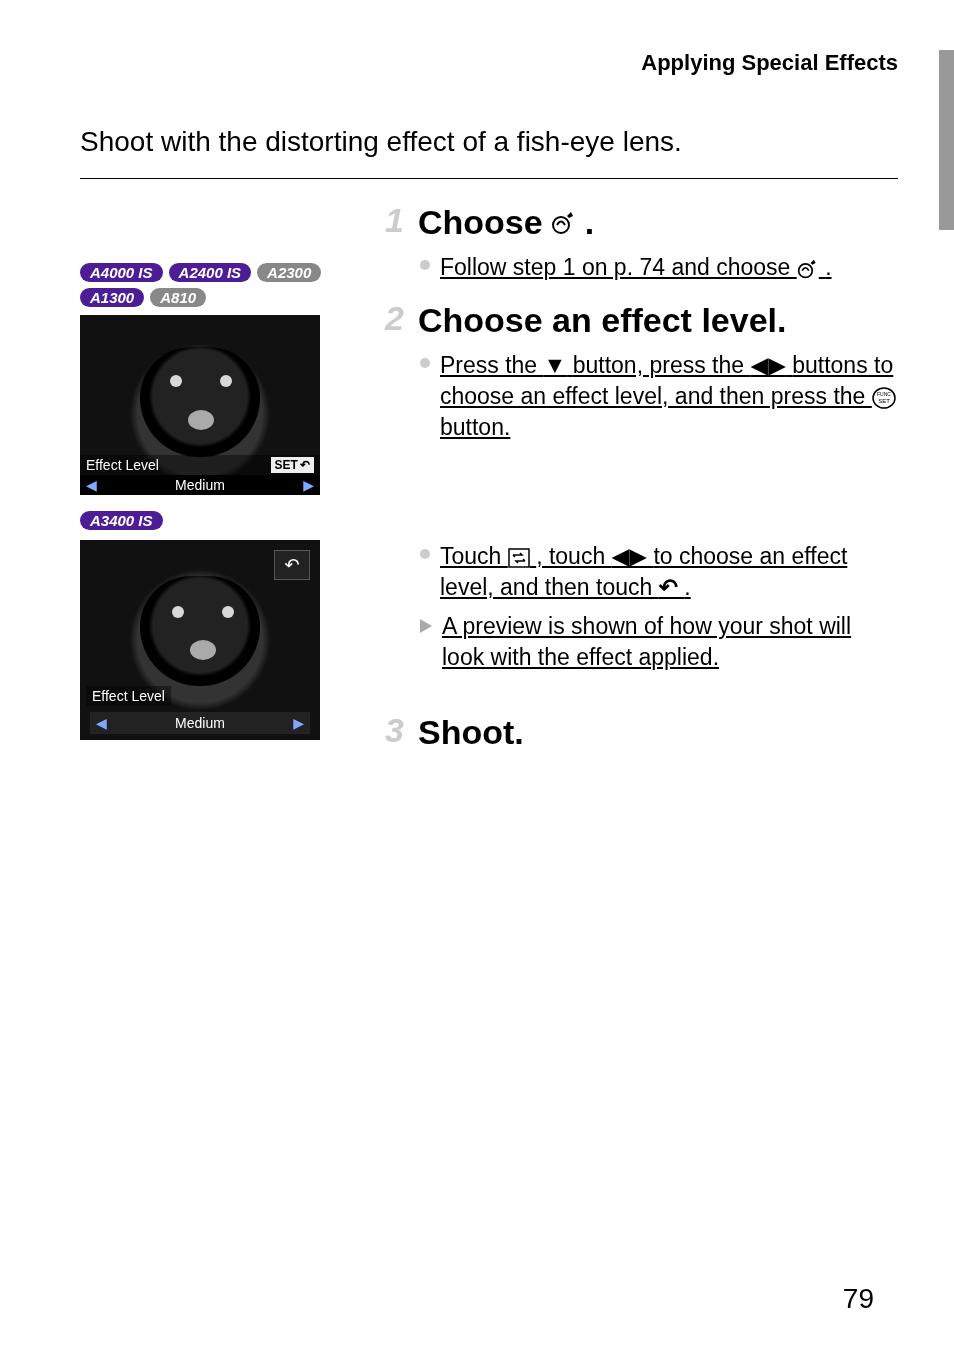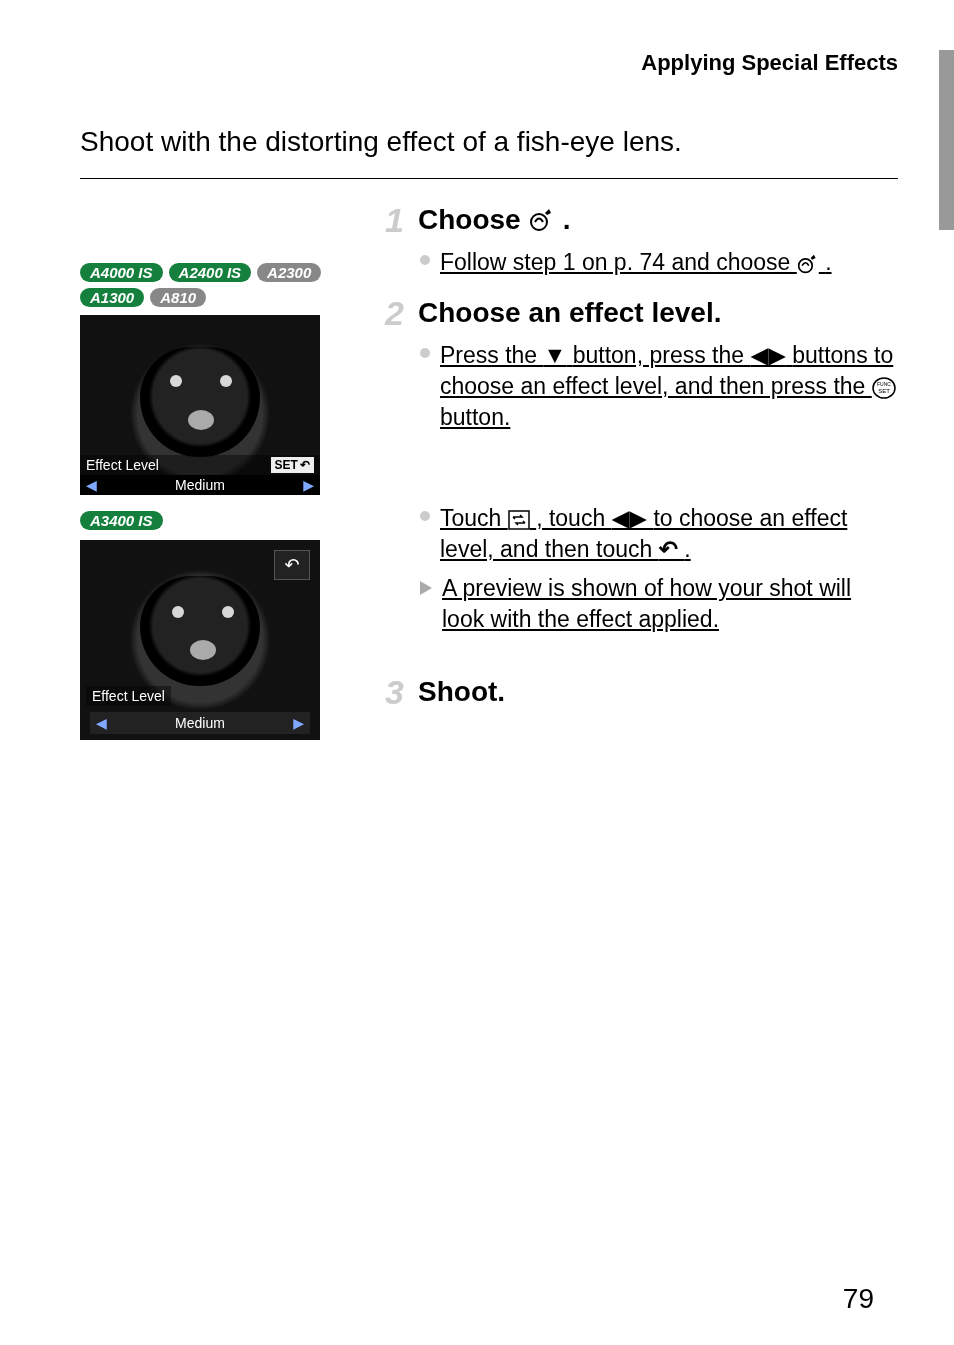--- a/index.html
+++ b/index.html
@@ -10,28 +10,28 @@
   .still-images { text-align: right; font-size: 20px; margin-bottom: 4px; padding-right: 6px; }
   .title-band { position: relative; border: 1px solid #000; background: #4d4d4d; color: #fff; padding: 10px 18px 10px 32px; font-size: 30px; font-weight: 900; line-height: 1.25; margin-bottom: 12px; }
   .title-band::before { content:""; position:absolute; left:-6px; top:-14px; width:26px; height:26px; background:#bbb; }
   .intro { font-size: 28px; margin-bottom: 20px; }
   .divider { border: none; border-top: 1px solid #000; margin-bottom: 24px; }
   .columns { display: flex; gap: 24px; }
   .left-col { width: 270px; flex: 0 0 270px; }
   .right-col { flex: 1; }
   .step { display: flex; gap: 14px; margin-bottom: 10px; }
   .step-num { font-size: 34px; font-weight: 900; font-style: italic; color: #ccc; line-height: 1; width: 30px; flex: 0 0 30px; text-align: right; }
-  .step-title { font-size: 28px; font-weight: 900; display: flex; align-items: center; gap: 8px; }
+  .step-title { font-size: 34px; font-weight: 900; display: flex; align-items: center; gap: 8px; }
   .bullets { margin-left: 46px; margin-bottom: 18px; text-decoration: underline; }
   .bullet { display: flex; gap: 10px; font-size: 23px; line-height: 1.35; margin-bottom: 8px; }
   .dot { width: 10px; height: 10px; border-radius: 50%; background: #ccc; margin-top: 8px; flex: 0 0 10px; }
   .tri { width: 0; height: 0; border-top: 7px solid transparent; border-bottom: 7px solid transparent; border-left: 12px solid #aaa; margin-top: 8px; flex: 0 0 12px; }
   .tags { display: flex; flex-wrap: wrap; gap: 6px; margin-bottom: 8px; margin-top: 60px; }
   .tag { font-size: 15px; font-weight: 900; font-style: italic; padding: 1px 10px; border-radius: 10px; white-space: nowrap; }
-  .tag-dark { background: #15803d; color: #fff; }
+  .tag-dark { background: #4c1d95; color: #fff; }
   .tag-light { background: #888; color: #fff; }
   .screen { position: relative; width: 240px; height: 180px; background: #000; margin-top: 6px; overflow: hidden; }
   .screen .img-area { position:absolute; inset:0; background: radial-gradient(circle at 50% 55%, #555 0 18%, #333 22% 40%, #111 45% 100%); }
   .dog-face { position:absolute; top:32px; left:60px; width:120px; height:110px; background: radial-gradient(circle at 50% 45%, #222 0 55%, #000 60% 100%); border-radius: 60px 60px 70px 70px; }
   .eye { position:absolute; width:12px; height:12px; background:#d8d8d8; border-radius:50%; }
   .eye.l { top:60px; left:90px; } .eye.r { top:60px; left:140px; }
   .nose { position:absolute; top:95px; left:108px; width:26px; height:20px; background:#aaa; border-radius:50%; }
   .overlay-bottom { position:absolute; left:0; right:0; bottom:0; }
   .eff-row { display:flex; justify-content:space-between; align-items:center; padding:2px 6px; background: rgba(0,0,0,0.4); }
   .eff-label { color:#fff; font-size:14px; }
@@ -171,21 +171,21 @@
                   <ellipse cx="12" cy="12" rx="11" ry="10" fill="none" stroke="#000" stroke-width="1.5"></ellipse>
                   <text x="12" y="10" font-size="5" text-anchor="middle" font-family="Arial">FUNC</text>
                   <text x="12" y="17" font-size="6" text-anchor="middle" font-family="Arial">SET</text>
                 </svg>
             </span>
             <span> button.</span>
           </div>
         </div>
       </div>
 
-      <div class="bullets" style="margin-top:70px">
+      <div class="bullets" style="margin-top:98px">
         <div class="bullet">
           <div class="dot"></div>
           <div>
             <span>Touch </span>
             <span class="inline-icon">
               <svg width="22" height="20" viewBox="0 0 22 20">
                   <rect x="1" y="1" width="20" height="18" fill="none" stroke="#000" stroke-width="1.5"></rect>
                   <path d="M5 7 h9 l-2 -2 M5 7 l2 2" fill="none" stroke="#000" stroke-width="1.5"></path>
                   <path d="M17 13 h-9 l2 2 M17 13 l-2 -2" fill="none" stroke="#000" stroke-width="1.5"></path>
                 </svg>

